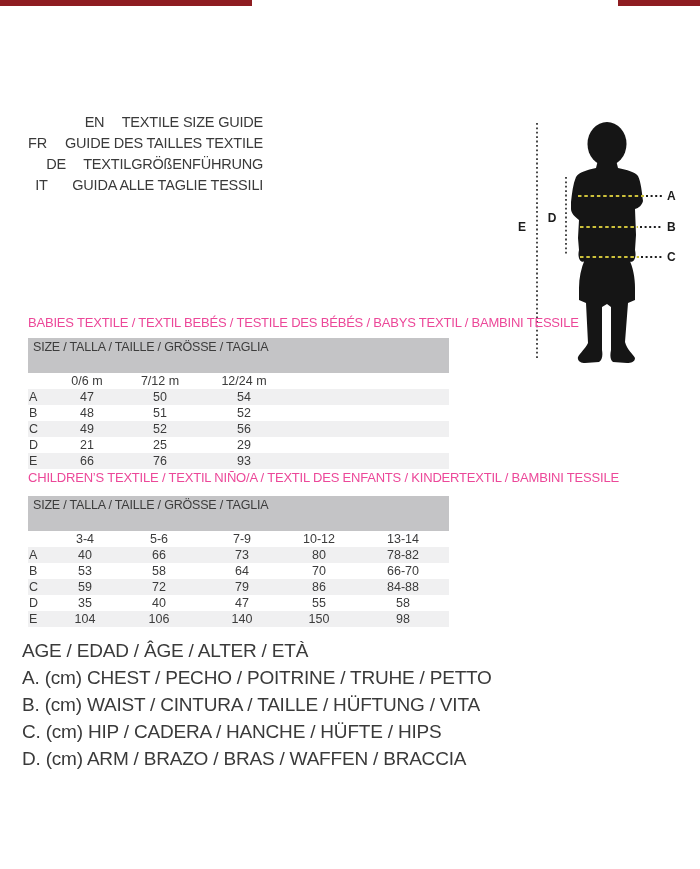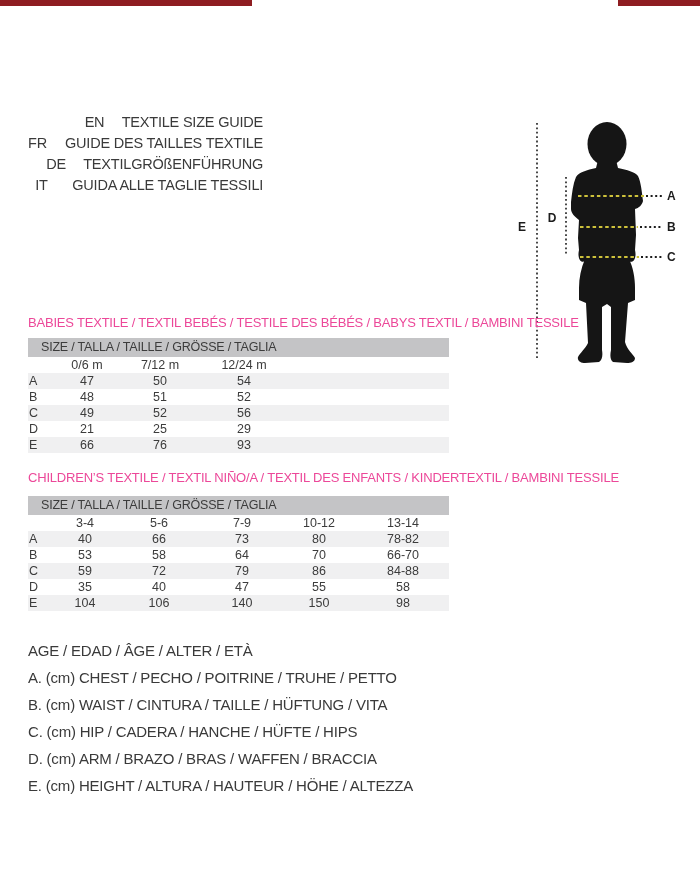--- a/index.html
+++ b/index.html
@@ -15,30 +15,30 @@
   .langs{position:absolute;left:28px;top:112px;}
   .lang-row{display:flex;height:21px;line-height:21px;font-size:14.5px;letter-spacing:-0.2px;justify-content:flex-end;}
   .lang-code{width:37px;}
   .lang-label{white-space:nowrap;}
 
   
   .sec-title{position:absolute;left:28px;font-size:13px;letter-spacing:-0.2px;white-space:nowrap;color:#ec4899;}
 
   
   .stable{position:absolute;left:28px;width:421px;font-size:12.5px;color:#3c3c3c;}
-  .size-bar{height:19px;line-height:19px;background:#c4c4c6;padding-left:13px;box-sizing:border-box;letter-spacing:-0.2px;}
+  .size-bar{height:35px;line-height:19px;background:#c4c4c6;padding-left:5px;box-sizing:border-box;letter-spacing:-0.2px;}
   .trow{display:grid;height:16px;line-height:16px;}
   .b-cols{grid-template-columns:28px 62px 84px 84px 1fr;}
   .c-cols{grid-template-columns:28px 58px 90px 76px 78px 90px 1fr;}
   .trow .cell{text-align:center;}
   .trow .lbl{text-align:left;padding-left:1px;}
   .trow.stripe{background:#f0f0f1;}
 
   
-  .legend{position:absolute;left:28px;top:637px;font-size:15px;letter-spacing:-0.2px;}
+  .legend{position:absolute;left:22px;top:637px;font-size:19px;letter-spacing:-0.2px;}
   .legend-line{height:27px;line-height:27px;white-space:nowrap;}
 
   
   .figure{position:absolute;left:505px;top:110px;width:195px;height:260px;}
   .figure .dot{stroke:#1c1c1c;stroke-width:1.6;stroke-dasharray:1.8 2.6;fill:none;}
   .figure .ydash{stroke:#cdc13b;stroke-width:2.2;stroke-dasharray:3.5 2.8;fill:none;}
   .figure .bdash{stroke:#1c1c1c;stroke-width:2;stroke-dasharray:2 2.6;fill:none;}
   .figure .mlabel{font-family:"Liberation Sans",sans-serif;font-size:12px;font-weight:bold;fill:#1c1c1c;}
   .sil{fill:#151515;}
 </style>
@@ -220,16 +220,15 @@
       <div class="cell">98</div>
     </div>
   </div>
 
   <div class="legend">
     <div class="legend-line">AGE / EDAD / ÂGE / ALTER / ETÀ</div>
     <div class="legend-line">A. (cm) CHEST / PECHO / POITRINE / TRUHE / PETTO</div>
     <div class="legend-line">B. (cm) WAIST / CINTURA / TAILLE / HÜFTUNG / VITA</div>
     <div class="legend-line">C. (cm) HIP / CADERA / HANCHE / HÜFTE / HIPS</div>
     <div class="legend-line">D. (cm) ARM / BRAZO / BRAS / WAFFEN / BRACCIA</div>
-    <div class="legend-line">E. (cm) HEIGHT / ALTURA / HAUTEUR / HÖHE / ALTEZZA</div>
   </div>
 
 </div>
 
 </body></html>

